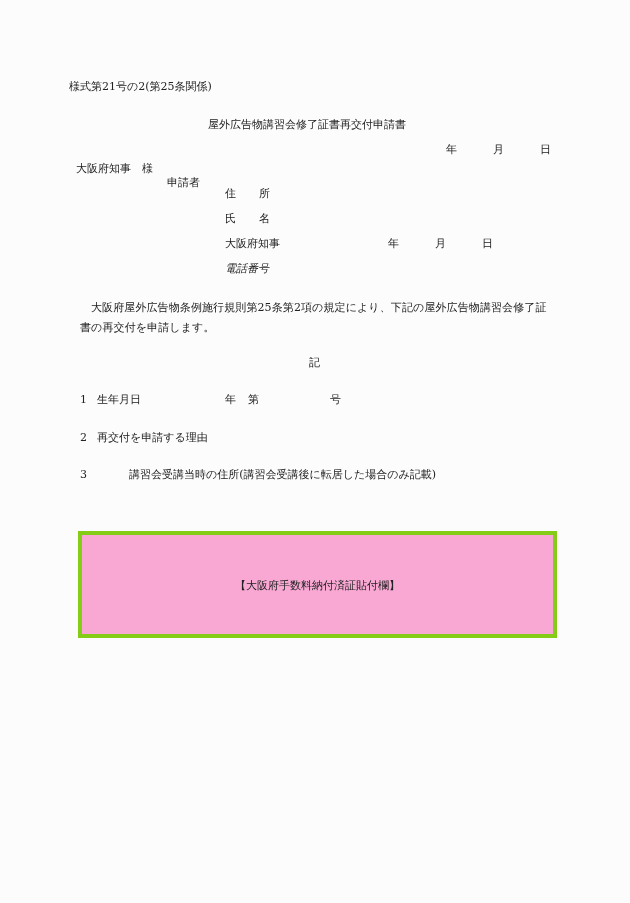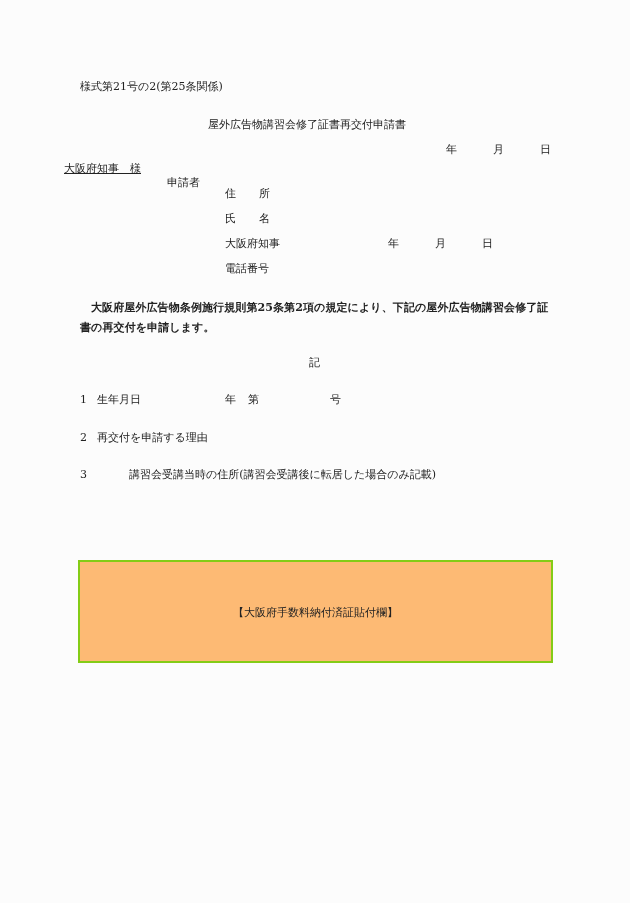--- a/index.html
+++ b/index.html
@@ -8,74 +8,73 @@
       background: #fcfcfc;
       font-family: "DejaVu Serif", "Liberation Serif", serif;
       color: #222;
       font-size: 11px;
       position: relative;
       overflow: hidden;
     }
     .abs { position: absolute; white-space: nowrap; line-height: 14px; }
     .stamp-box {
       position: absolute;
-      left: 78px; top: 560px;
+      left: 78px; top: 531px;
       width: 471px; height: 99px;
-      border: 2px solid #84cc16;
-      background: #fdba74;
+      border: 4px solid #84cc16;
+      background: #f9a8d4;
     }
     .stamp-label {
       position: absolute;
       left: 0; right: 0; top: 43px;
       text-align: center;
       font-size: 11px;
     }
     .para {
       position: absolute;
       left: 80px; top: 298px;
       width: 475px;
       line-height: 20px;
       white-space: normal;
       text-indent: 11px;
       letter-spacing: 0.1px;
-      font-weight: bold;
     }
   </style>
 </head>
 <body>
 
 <div>
 
-  <div class="abs" style="left:80px; top:80px;text-align:center;">様式第21号の2(第25条関係)</div>
+  <div class="abs" style="left:69px; top:80px;text-align:center;">様式第21号の2(第25条関係)</div>
 
   <div class="abs" style="left:208px; top:118px;text-align:center;">屋外広告物講習会修了証書再交付申請書</div>
 
   <div>
     <span class="abs" style="left:446px; top:143px;">年</span>
     <span class="abs" style="left:493px; top:143px;">月</span>
     <span class="abs" style="left:540px; top:143px;">日</span>
   </div>
 
-  <div class="abs" style="left:64px; top:162px;text-decoration:underline;">大阪府知事　様</div>
+  <div class="abs" style="left:76px; top:162px;">大阪府知事　様</div>
 
   <div>
     <span class="abs" style="left:167px; top:176px;">申請者</span>
 
     <span class="abs" style="left:225px; top:187px;">住</span>
     <span class="abs" style="left:259px; top:187px;">所</span>
 
     <span class="abs" style="left:225px; top:212px;">氏</span>
     <span class="abs" style="left:259px; top:212px;">名</span>
 
     <span class="abs" style="left:225px; top:237px;">大阪府知事</span>
     <span class="abs" style="left:388px; top:237px;">年</span>
     <span class="abs" style="left:435px; top:237px;">月</span>
     <span class="abs" style="left:482px; top:237px;">日</span>
 
-    <span class="abs" style="left:225px; top:262px;">電話番号</span>
+    <span class="abs" style="left:225px; top:262px;font-style:italic;">電話番号</span>
   </div>
 
   <div class="para">大阪府屋外広告物条例施行規則第25条第2項の規定により、下記の屋外広告物講習会修了証書の再交付を申請します。</div>
 
   <div class="abs" style="left:309px; top:356px;">記</div>
 
   <div>
     <span class="abs" style="left:80px; top:393px;">1</span>
     <span class="abs" style="left:97px; top:393px;">生年月日</span>
     <span class="abs" style="left:225px; top:393px;">年</span>

